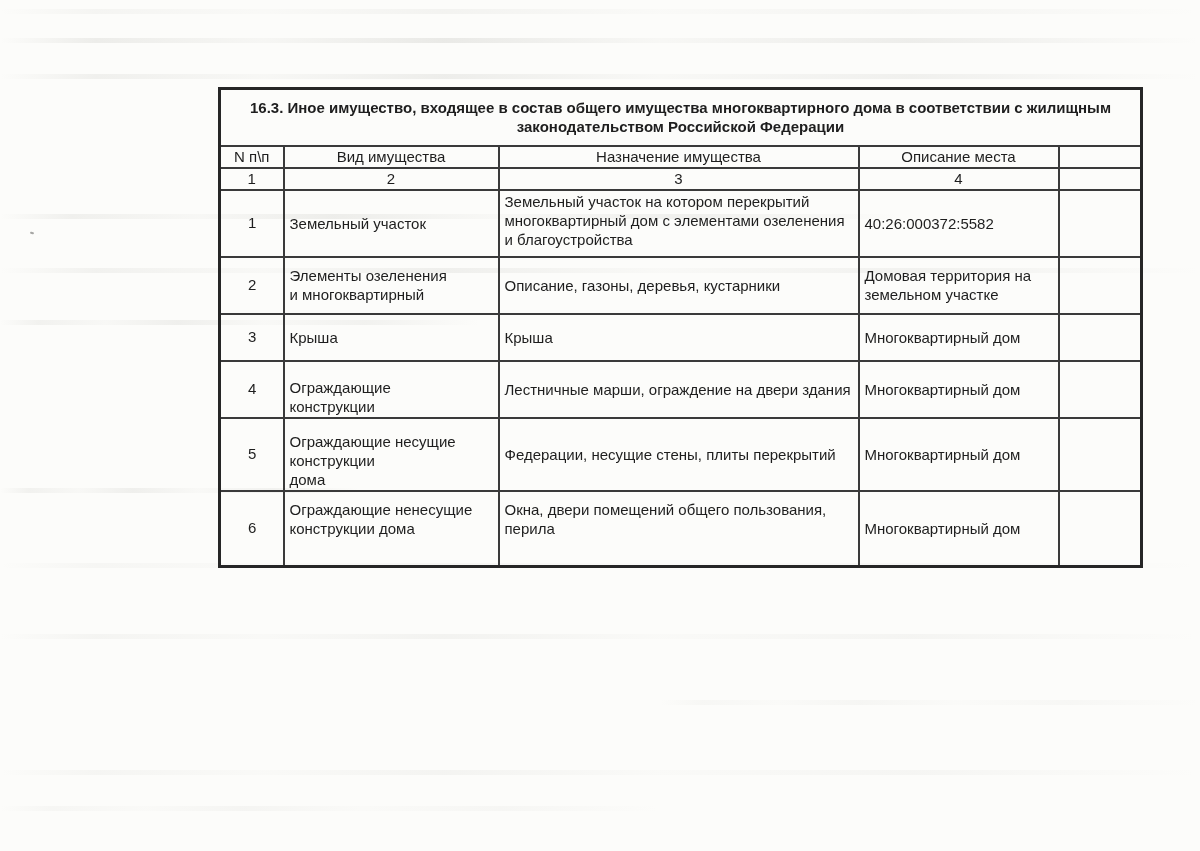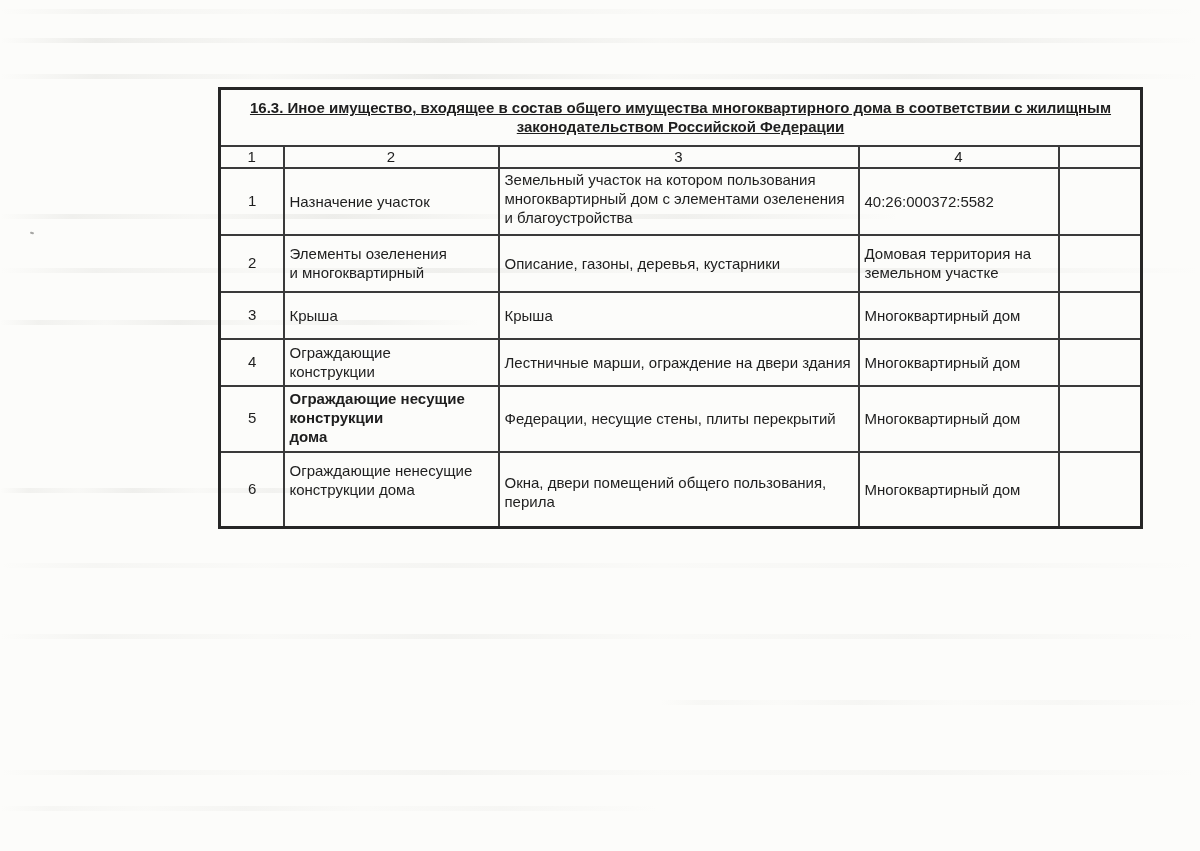--- a/index.html
+++ b/index.html
@@ -57,21 +57,20 @@
     vertical-align: middle;
     white-space: pre-line;
     overflow: hidden;
   }
   .title-cell {
     text-align: center;
     font-weight: bold;
     font-size: 15.5px;
     line-height: 21px;
     padding: 4px 10px !important;
-    text-decoration: underline;
   }
   .head-cell {
     text-align: center;
     font-size: 14.5px;
     padding: 0 2px !important;
   }
   .num-cell {
     text-align: center;
     font-size: 14.5px;
     padding: 0 2px !important;
@@ -116,33 +115,40 @@
     <col style="width:200px">
     <col style="width:83px">
   </colgroup>
 
   <tbody>
       <tr class="r-title">
     <td class="title-cell" colspan="5">16.3. Иное имущество, входящее в состав общего имущества многоквартирного дома в соответствии с жилищным
 законодательством Российской Федерации</td>
   </tr>
 
+  <tr class="r-head">
+    <td class="head-cell">N п\п</td>
+    <td class="head-cell">Вид имущества</td>
+    <td class="head-cell">Назначение имущества</td>
+    <td class="head-cell">Описание места</td>
+    <td class="head-cell"></td>
+  </tr>
 
   <tr class="r-nums">
     <td class="num-cell">1</td>
     <td class="num-cell">2</td>
     <td class="num-cell">3</td>
     <td class="num-cell">4</td>
     <td class="num-cell"></td>
   </tr>
 
   <tr class="r1">
     <td class="c-num">1</td>
-    <td class="c-kind">Назначение участок</td>
-    <td class="c-purpose" style="vertical-align:top;">Земельный участок на котором пользования
+    <td class="c-kind">Земельный участок</td>
+    <td class="c-purpose" style="vertical-align:top;">Земельный участок на котором перекрытий
 многоквартирный дом с элементами озеленения
 и благоустройства</td>
     <td class="c-loc">40:26:000372:5582</td>
     <td class="c-empty"></td>
   </tr>
 
   <tr class="r2">
     <td class="c-num">2</td>
     <td class="c-kind">Элементы озеленения
 и многоквартирный</td>
@@ -155,40 +161,40 @@
   <tr class="r3">
     <td class="c-num">3</td>
     <td class="c-kind">Крыша</td>
     <td class="c-purpose">Крыша</td>
     <td class="c-loc">Многоквартирный дом</td>
     <td class="c-empty"></td>
   </tr>
 
   <tr class="r4">
     <td class="c-num">4</td>
-    <td class="c-kind" style="vertical-align:top; padding-top:3px;margin-top:12px;">Ограждающие
+    <td class="c-kind" style="vertical-align:top; padding-top:16px;margin-top:12px;">Ограждающие
 конструкции</td>
     <td class="c-purpose">Лестничные марши, ограждение на двери здания</td>
     <td class="c-loc">Многоквартирный дом</td>
     <td class="c-empty"></td>
   </tr>
 
   <tr class="r5">
     <td class="c-num">5</td>
-    <td class="c-kind" style="vertical-align:top; padding-top:2px;font-weight:bold;">Ограждающие несущие
+    <td class="c-kind" style="vertical-align:top; padding-top:13px;">Ограждающие несущие
 конструкции
 дома</td>
     <td class="c-purpose">Федерации, несущие стены, плиты перекрытий</td>
     <td class="c-loc">Многоквартирный дом</td>
     <td class="c-empty"></td>
   </tr>
 
   <tr class="r6">
     <td class="c-num">6</td>
     <td class="c-kind" style="vertical-align:top; padding-top:8px;">Ограждающие ненесущие
 конструкции дома</td>
-    <td class="c-purpose" style="vertical-align:top; padding-top:20px;">Окна, двери помещений общего пользования,
+    <td class="c-purpose" style="vertical-align:top; padding-top:8px;">Окна, двери помещений общего пользования,
 перила</td>
     <td class="c-loc">Многоквартирный дом</td>
     <td class="c-empty"></td>
   </tr>
 </tbody>
   </table>
 
 </body></html>

